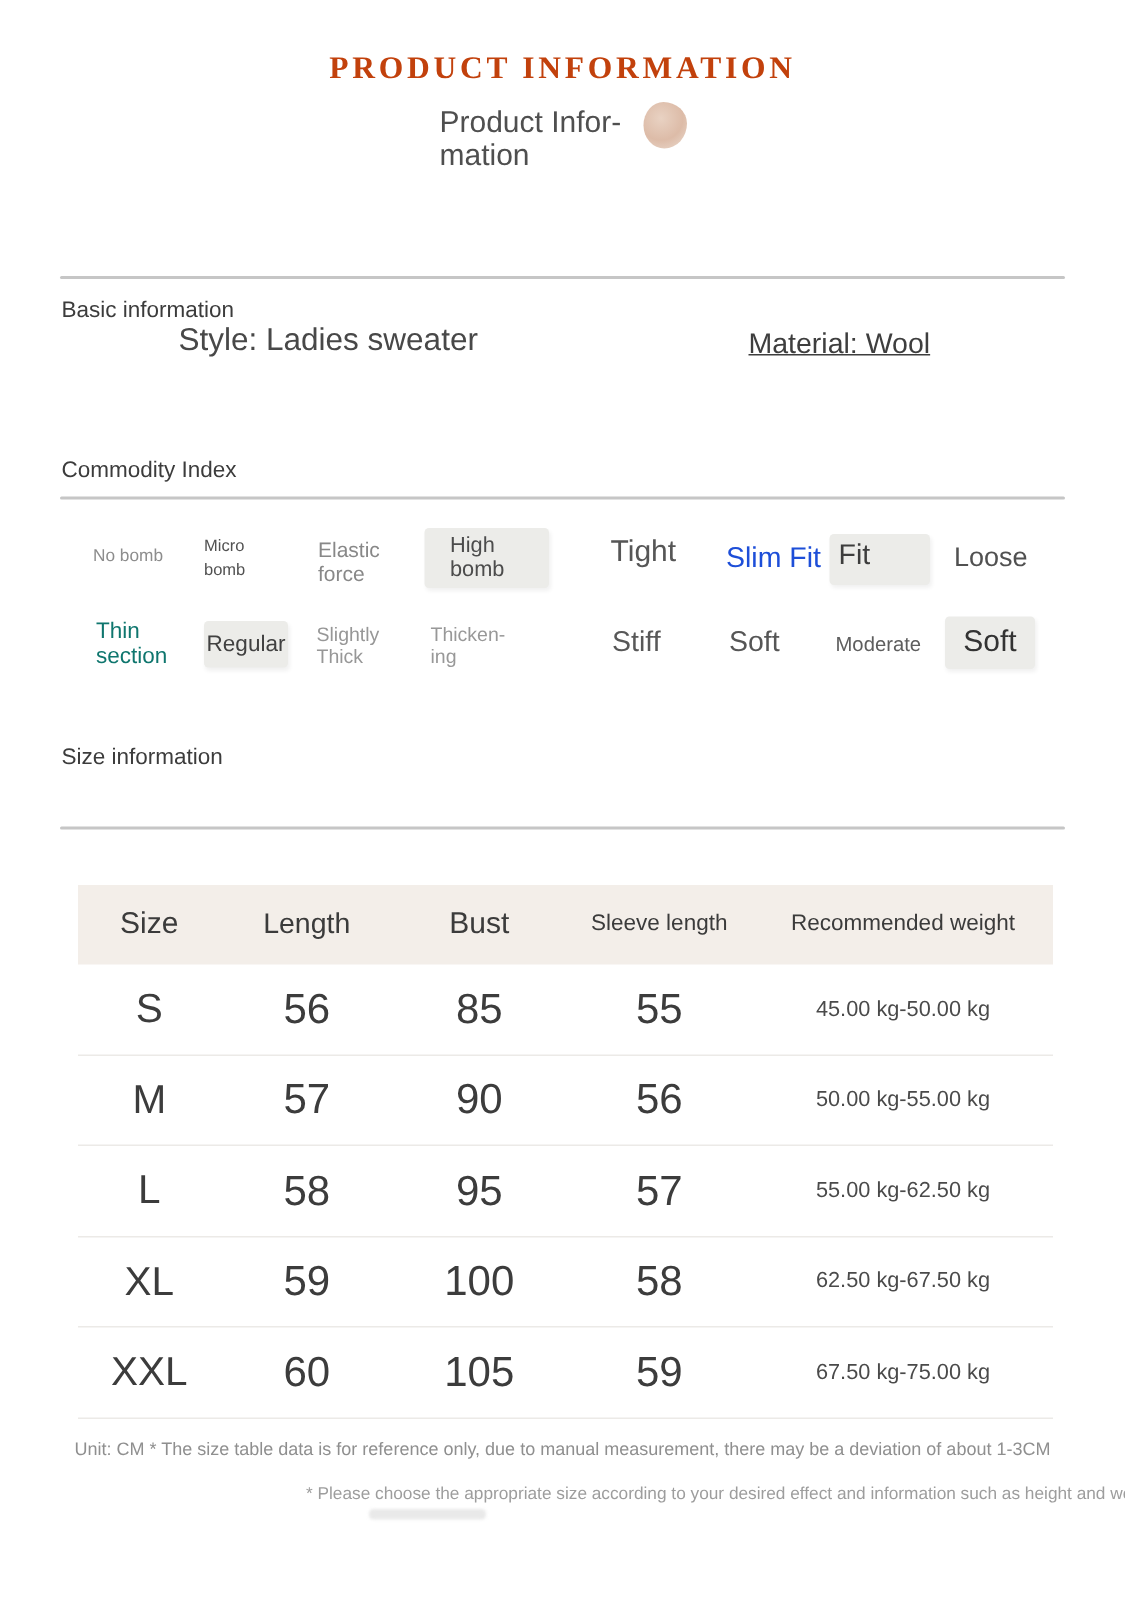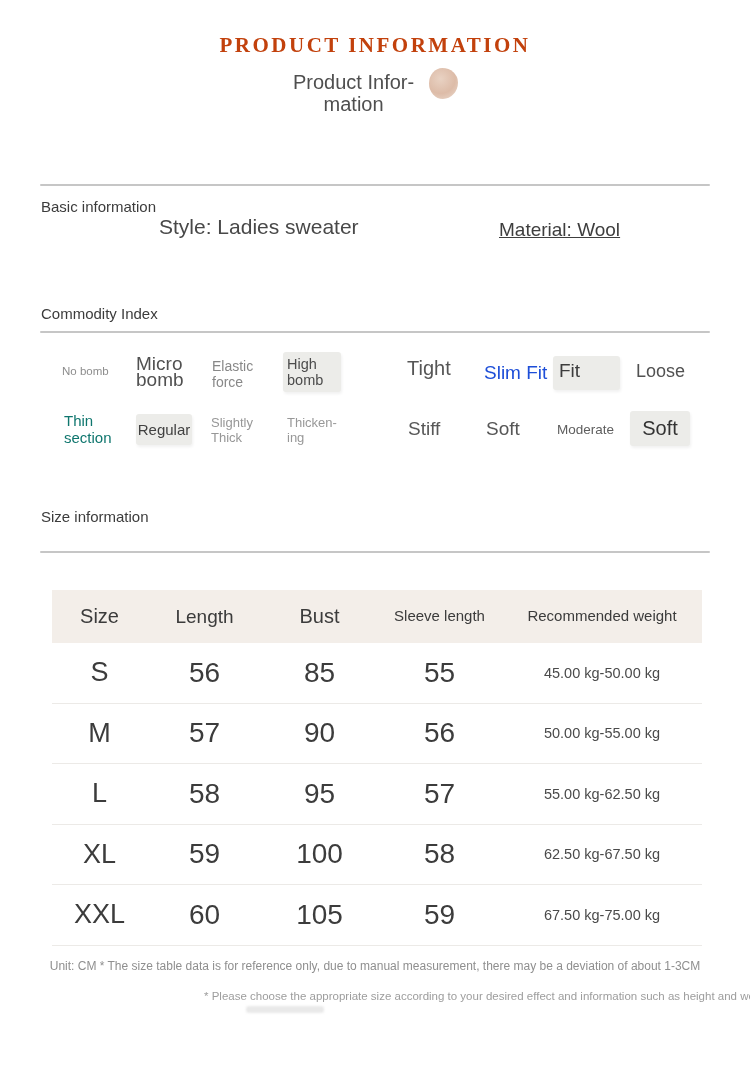--- a/index.html
+++ b/index.html
@@ -10,44 +10,44 @@
   }
 
   
   .brand-title {
     position:absolute; left:0; top:33px; width:750px;
     text-align:center; font-family:"Liberation Serif", serif;
     font-size:21px; font-weight:600; letter-spacing:2.5px; color:#c2410c;
   }
   .subtitle {
     position:absolute; left:293px; top:71px;
-    font-size:20px; line-height:22px; color:#4f4f4f;text-align:center;
+    font-size:20px; line-height:22px; color:#4f4f4f;
   }
   .blob {
     position:absolute; left:429px; top:68px; width:29px; height:31px;
     border-radius:46% 54% 52% 48% / 50% 46% 54% 50%;
     background:radial-gradient(circle at 40% 35%, #e6cdbc 0%, #d9b49e 55%, #e9d8cb 100%);
     opacity:.9;
   }
 
   
   .sec-heading { position:absolute; left:41px; font-size:15px; color:#3c3c3c; }
   .divider { position:absolute; left:40px; width:670px; height:2px; background:#c6c6c6; border-radius:1px; }
 
-  .style-value { position:absolute; left:119px; top:215px; font-size:21px; color:#484848;margin-left:40px; }
+  .style-value { position:absolute; left:119px; top:215px; font-size:21px; color:#484848; }
   .material-value { position:absolute; left:499px; top:219px; font-size:19px; color:#3e3e3e;text-decoration:underline; }
 
   
   .ci { position:absolute; color:#565656; }
   .ci.sel { background:#ecece9; border-radius:3px; box-shadow:1px 2px 3px rgba(0,0,0,0.06); }
 
   .ci-r1-1 { left:62px;  top:365px; font-size:11.5px; color:#8d8d8d; }
-  .ci-r1-2 { left:136px; top:356px; width:50px; font-size:19px; line-height:16px; color:#515151; }
+  .ci-r1-2 { left:136px; top:356px; width:50px; font-size:11px; line-height:16px; color:#515151; }
   .ci-r1-3 { left:212px; top:358px; width:52px; font-size:14px;  line-height:16px; color:#888; }
-  .ci-r1-4 { left:283px; top:352px; width:58px; height:40px; font-size:14.5px; line-height:16px; color:#4c4c4c; padding:4px 0 0 4px; box-sizing:border-box; }
+  .ci-r1-4 { left:283px; top:352px; width:83px; height:40px; font-size:14.5px; line-height:16px; color:#4c4c4c; padding:4px 0 0 17px; box-sizing:border-box; }
   .ci-r1-5 { left:407px; top:357px; font-size:20px; color:#565656; }
   .ci-r1-6 { left:484px; top:362px; font-size:19px; color:#1d4ed8; }
   .ci-r1-7 { left:553px; top:356px; width:67px; height:34px; font-size:19px; color:#3d3d3d; padding:4px 0 0 6px; box-sizing:border-box; }
   .ci-r1-8 { left:636px; top:361px; font-size:18px; color:#515151; }
 
   .ci-r2-1 { left:64px;  top:412px; width:58px; font-size:15px; line-height:17px; color:#0f766e; }
   .ci-r2-2 { left:136px; top:414px; width:56px; height:31px; font-size:15px; color:#414141; text-align:center; line-height:31px; }
   .ci-r2-3 { left:211px; top:415px; width:58px; font-size:13px; line-height:15px; color:#979797; }
   .ci-r2-4 { left:287px; top:415px; width:54px; font-size:13px; line-height:15px; color:#989898; }
   .ci-r2-5 { left:408px; top:418px; font-size:19px; color:#585858; }
@@ -112,21 +112,21 @@
 
   <div class="ci ci-r2-1">Thin section</div>
   <div class="ci ci-r2-2 sel">Regular</div>
   <div class="ci ci-r2-3">Slightly Thick</div>
   <div class="ci ci-r2-4">Thicken-ing</div>
   <div class="ci ci-r2-5">Stiff</div>
   <div class="ci ci-r2-6">Soft</div>
   <div class="ci ci-r2-7">Moderate</div>
   <div class="ci ci-r2-8 sel">Soft</div>
 
-  <div class="sec-heading" style="top:508px;text-align:center;">Size information</div>
+  <div class="sec-heading" style="top:496px;text-align:center;">Size information</div>
   <div class="divider" style="top:551px;"></div>
 
   <div class="size-table">
     <div class="thead">
       <span class="th c1">Size</span>
       <span class="th c2">Length</span>
       <span class="th c3">Bust</span>
       <span class="th c4"><span class="th-inner">Sleeve length</span></span>
       <span class="th c5"><span class="th-inner">Recommended weight</span></span>
     </div>

